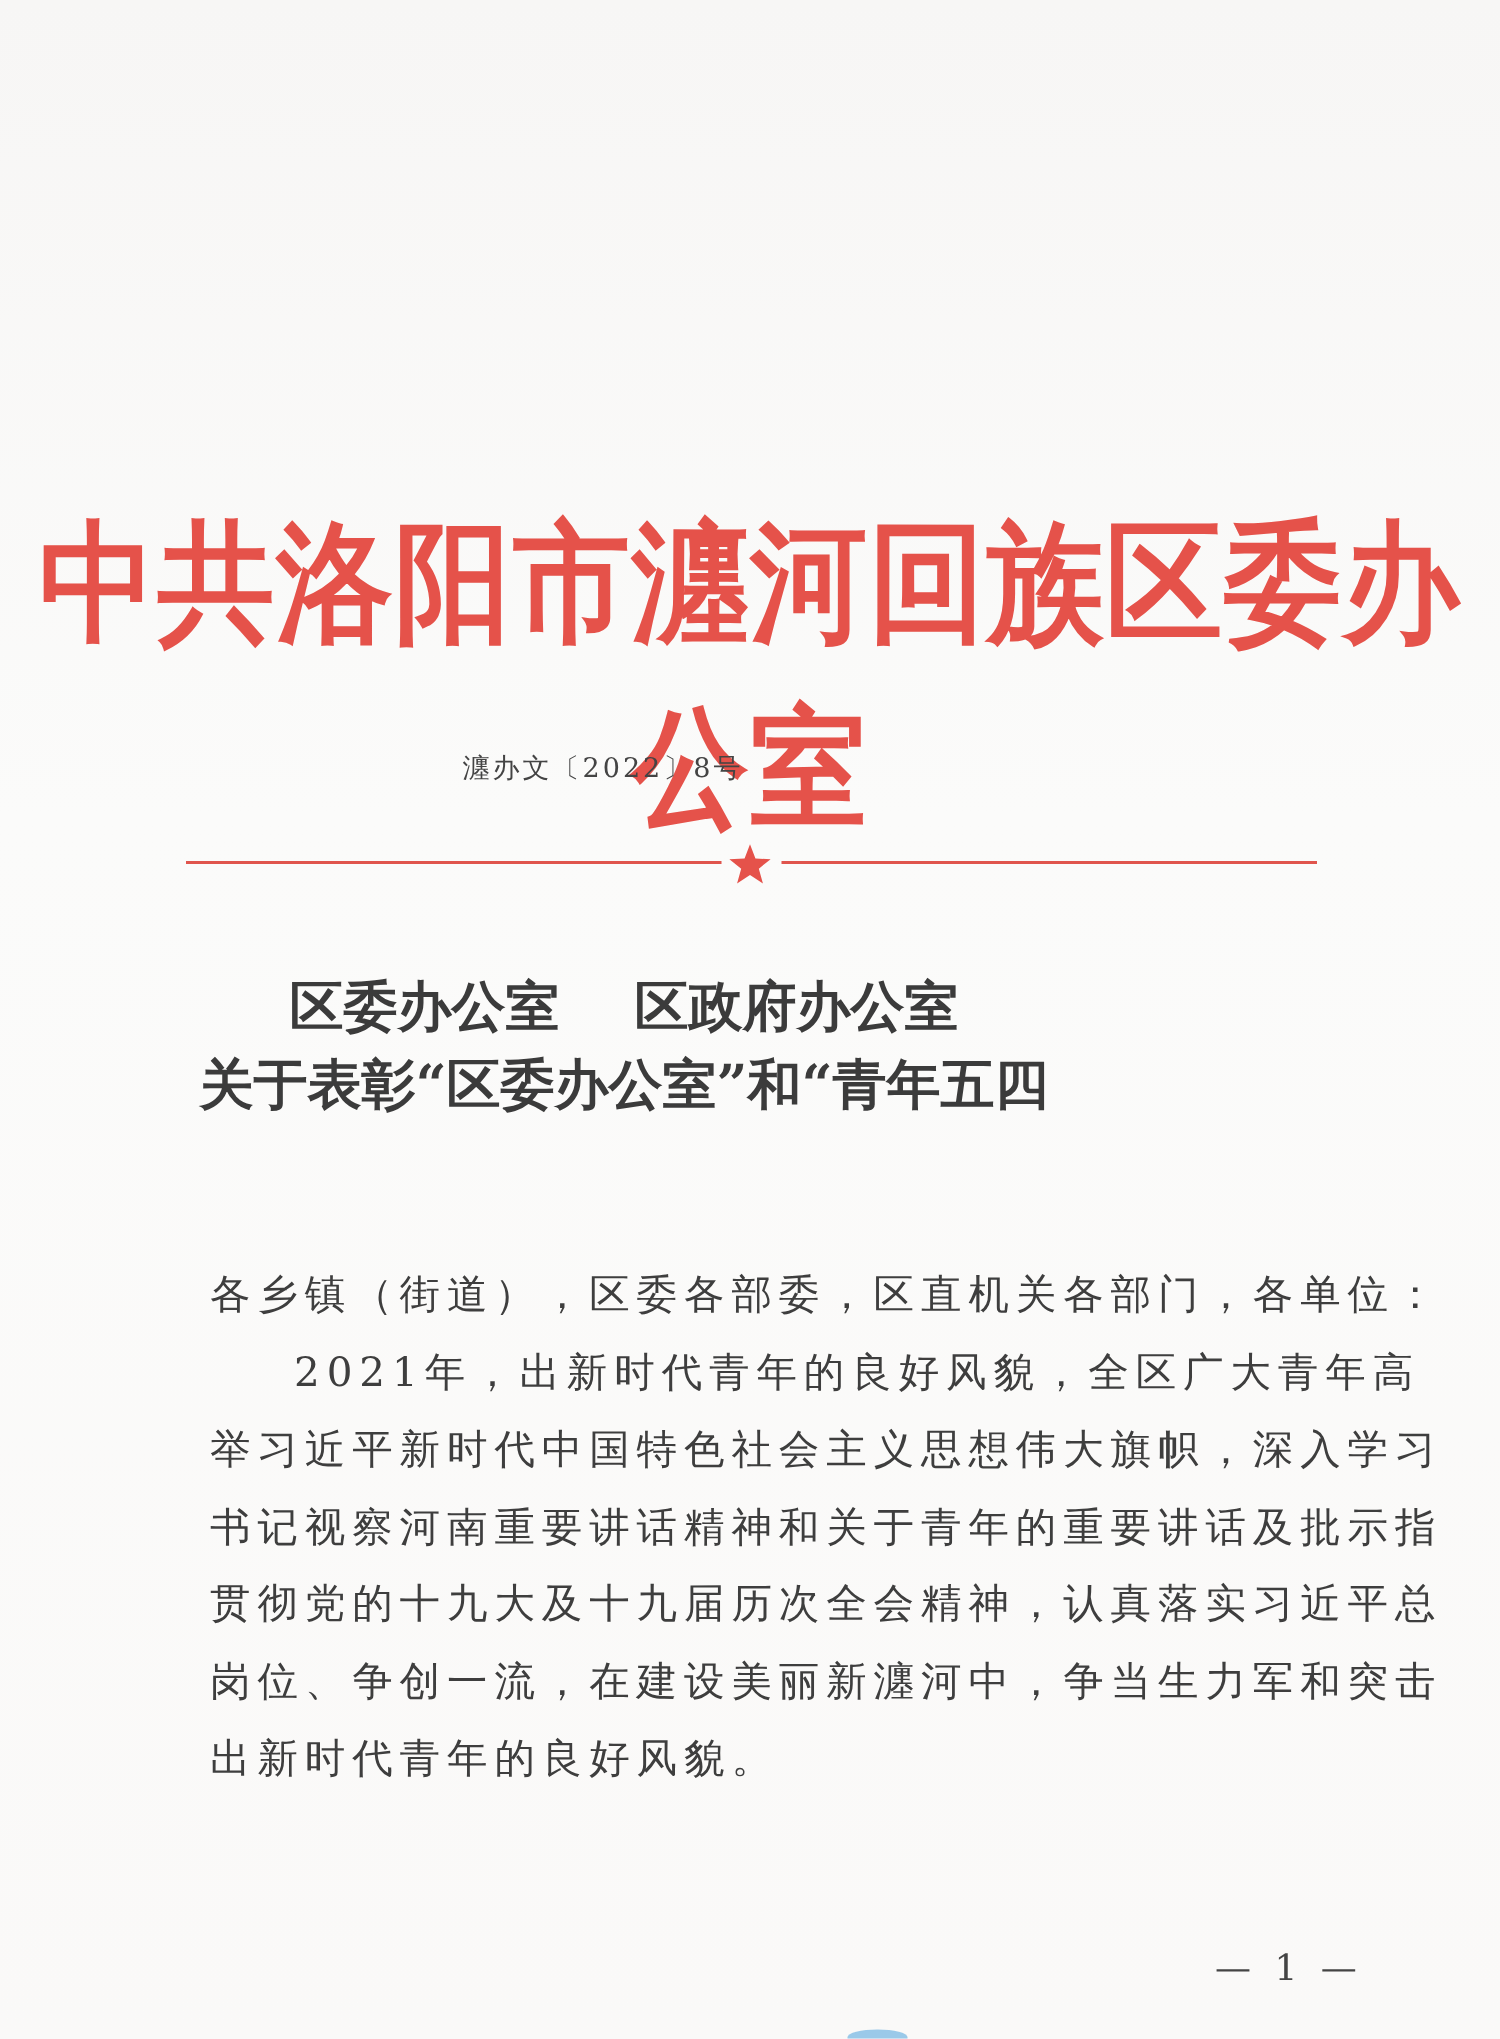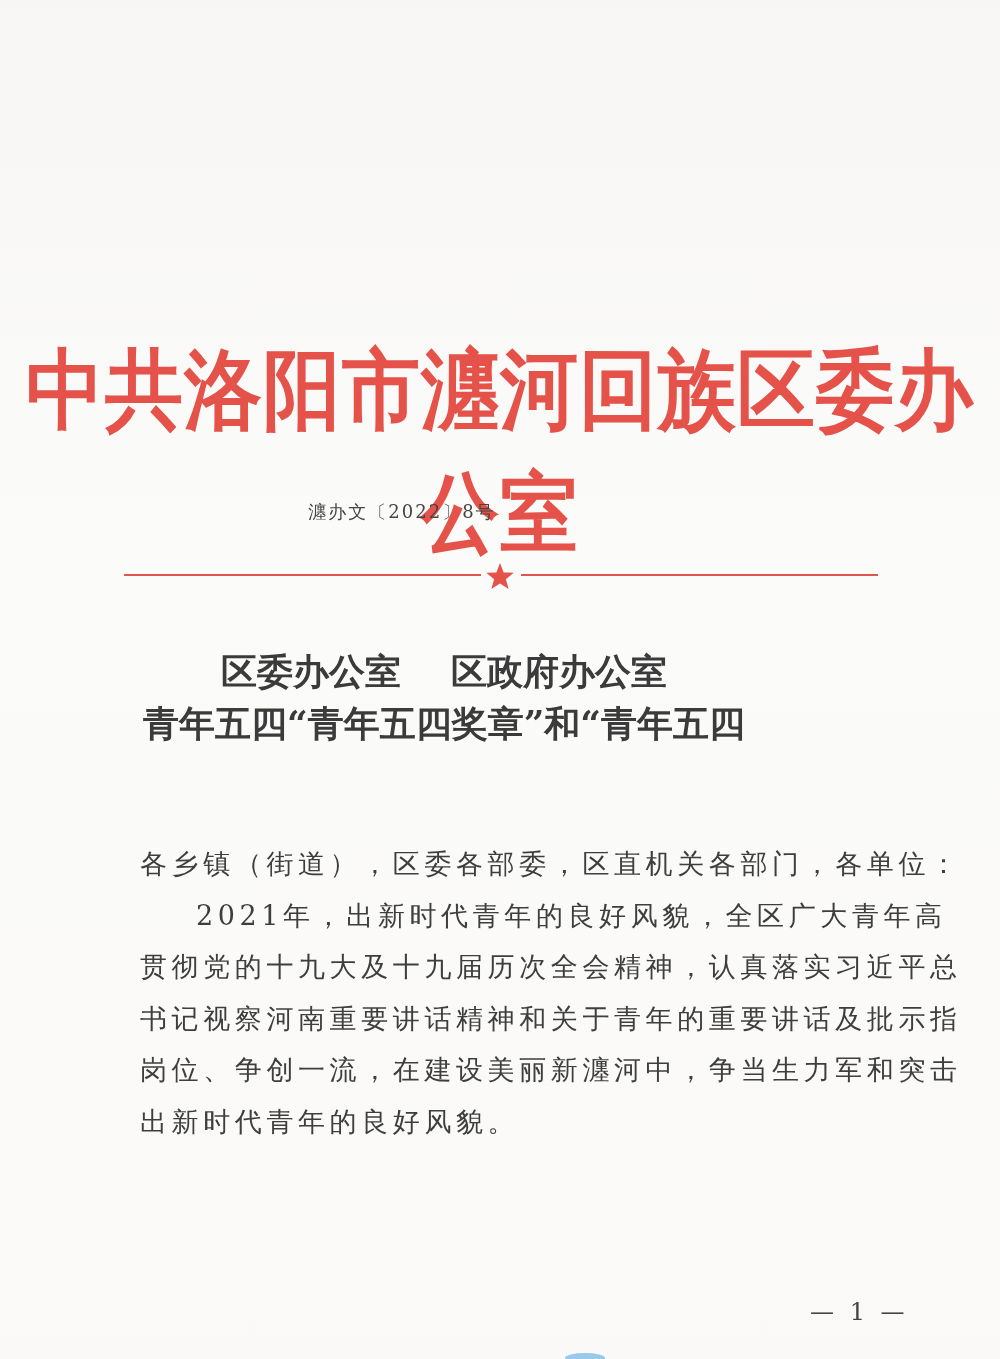--- a/index.html
+++ b/index.html
@@ -80,21 +80,20 @@
       position: absolute;
       top: 645px;
       left: 0;
       width: 832px;
       text-align: center;
       font-family: "DejaVu Serif", "Liberation Serif", serif;
       font-weight: bold;
       font-size: 36px;
       line-height: 52px;
       color: #3b3b3b;
-      margin-left: 28px;
     }
     .title div { white-space: pre; }
     .body {
       position: absolute;
       top: 838px;
       left: 140px;
       width: 790px;
       font-size: 27px;
       line-height: 51.5px;
       color: #3e3e3e;
@@ -134,28 +133,29 @@
   <div class="divider">
     <div class="line-left"></div>
     <svg class="star" viewBox="0 0 24 24">
       <path fill="#e5524a" d="M12 1.5l2.9 7.6 8.1.3-6.3 5.1 2.2 7.9L12 17.9l-6.9 4.5 2.2-7.9L1 9.4l8.1-.3z"></path>
     </svg>
     <div class="line-right"></div>
   </div>
 
   <div class="title">
     <div>区委办公室    区政府办公室</div>
-    <div>青年五四“青年五四奖章”和“青年五四</div>
+    <div>关于表彰“区委办公室”和“青年五四</div>
   </div>
 
   <div class="body">
     <div class="salutation">各乡镇（街道），区委各部委，区直机关各部门，各单位：</div>
     <div class="para-line indent">2021年，出新时代青年的良好风貌，全区广大青年高</div>
+    <div class="para-line">举习近平新时代中国特色社会主义思想伟大旗帜，深入学习</div>
+    <div class="para-line">书记视察河南重要讲话精神和关于青年的重要讲话及批示指</div>
     <div class="para-line">贯彻党的十九大及十九届历次全会精神，认真落实习近平总</div>
-    <div class="para-line">书记视察河南重要讲话精神和关于青年的重要讲话及批示指</div>
     <div class="para-line">岗位、争创一流，在建设美丽新瀍河中，争当生力军和突击</div>
     <div class="para-line">出新时代青年的良好风貌。</div>
   </div>
 
   <div class="page-number">— 1 —</div>
 
   <div class="blue-mark"></div>
 </div>
 
 </body></html>

